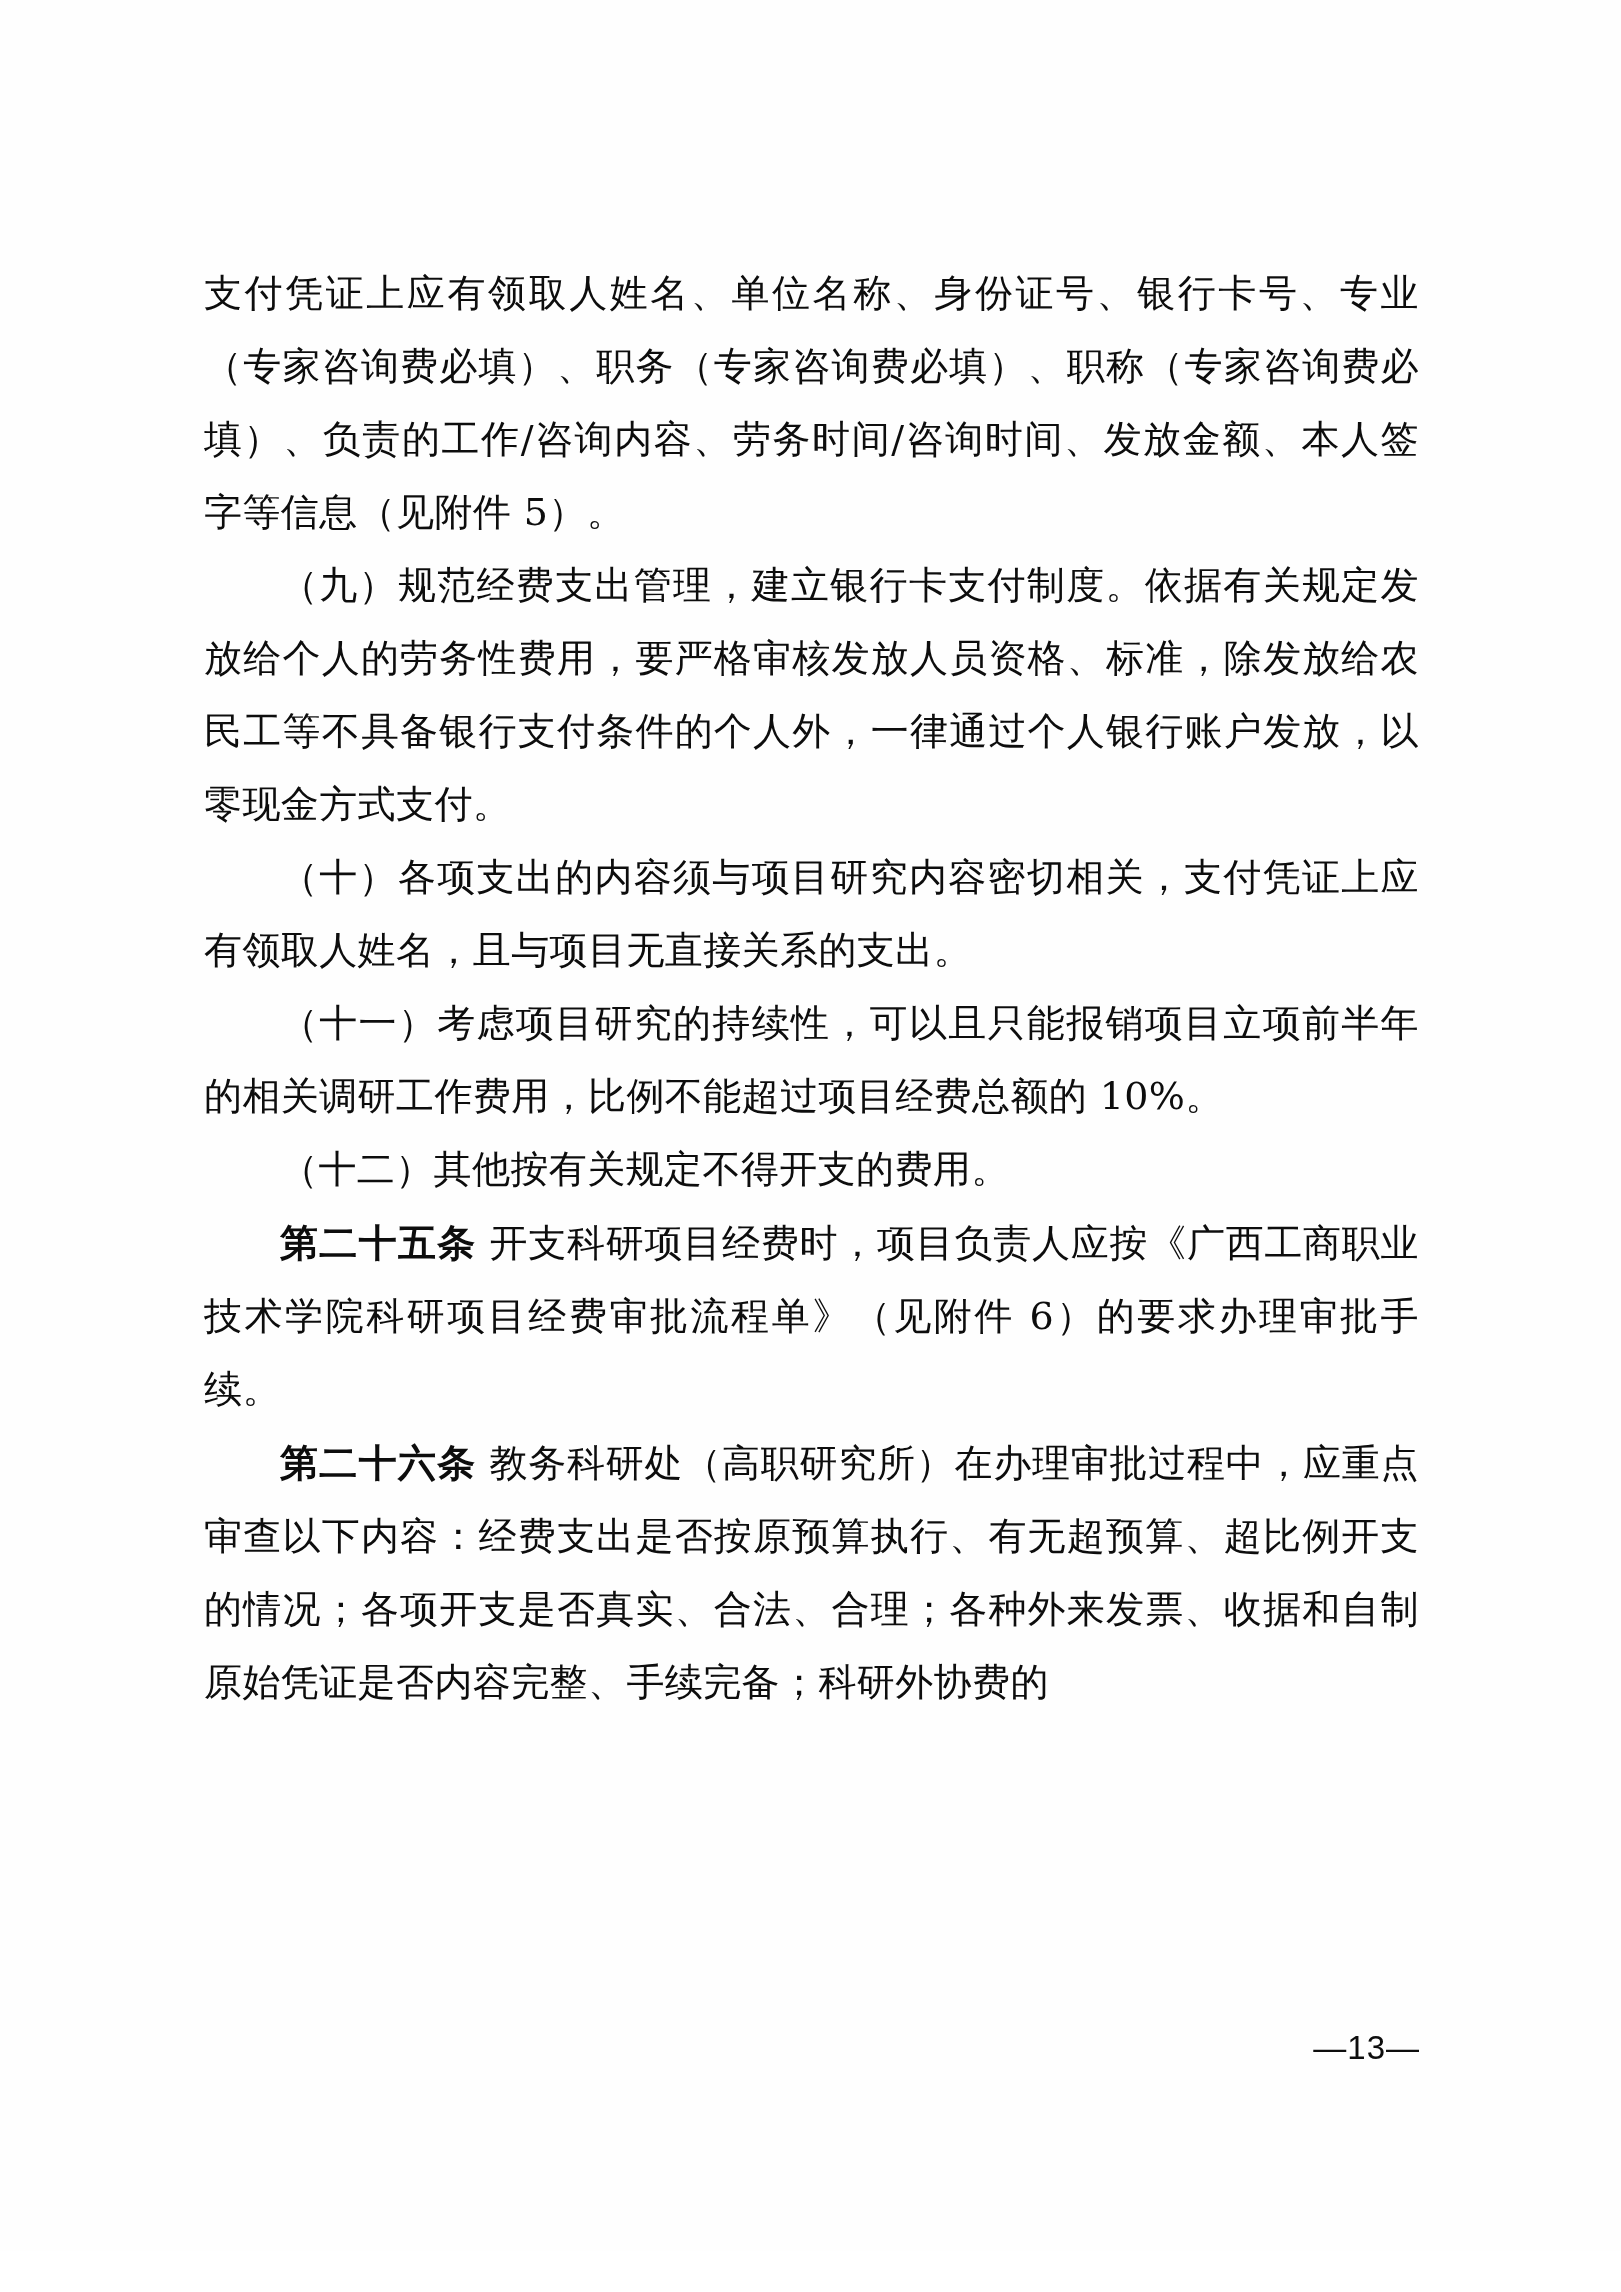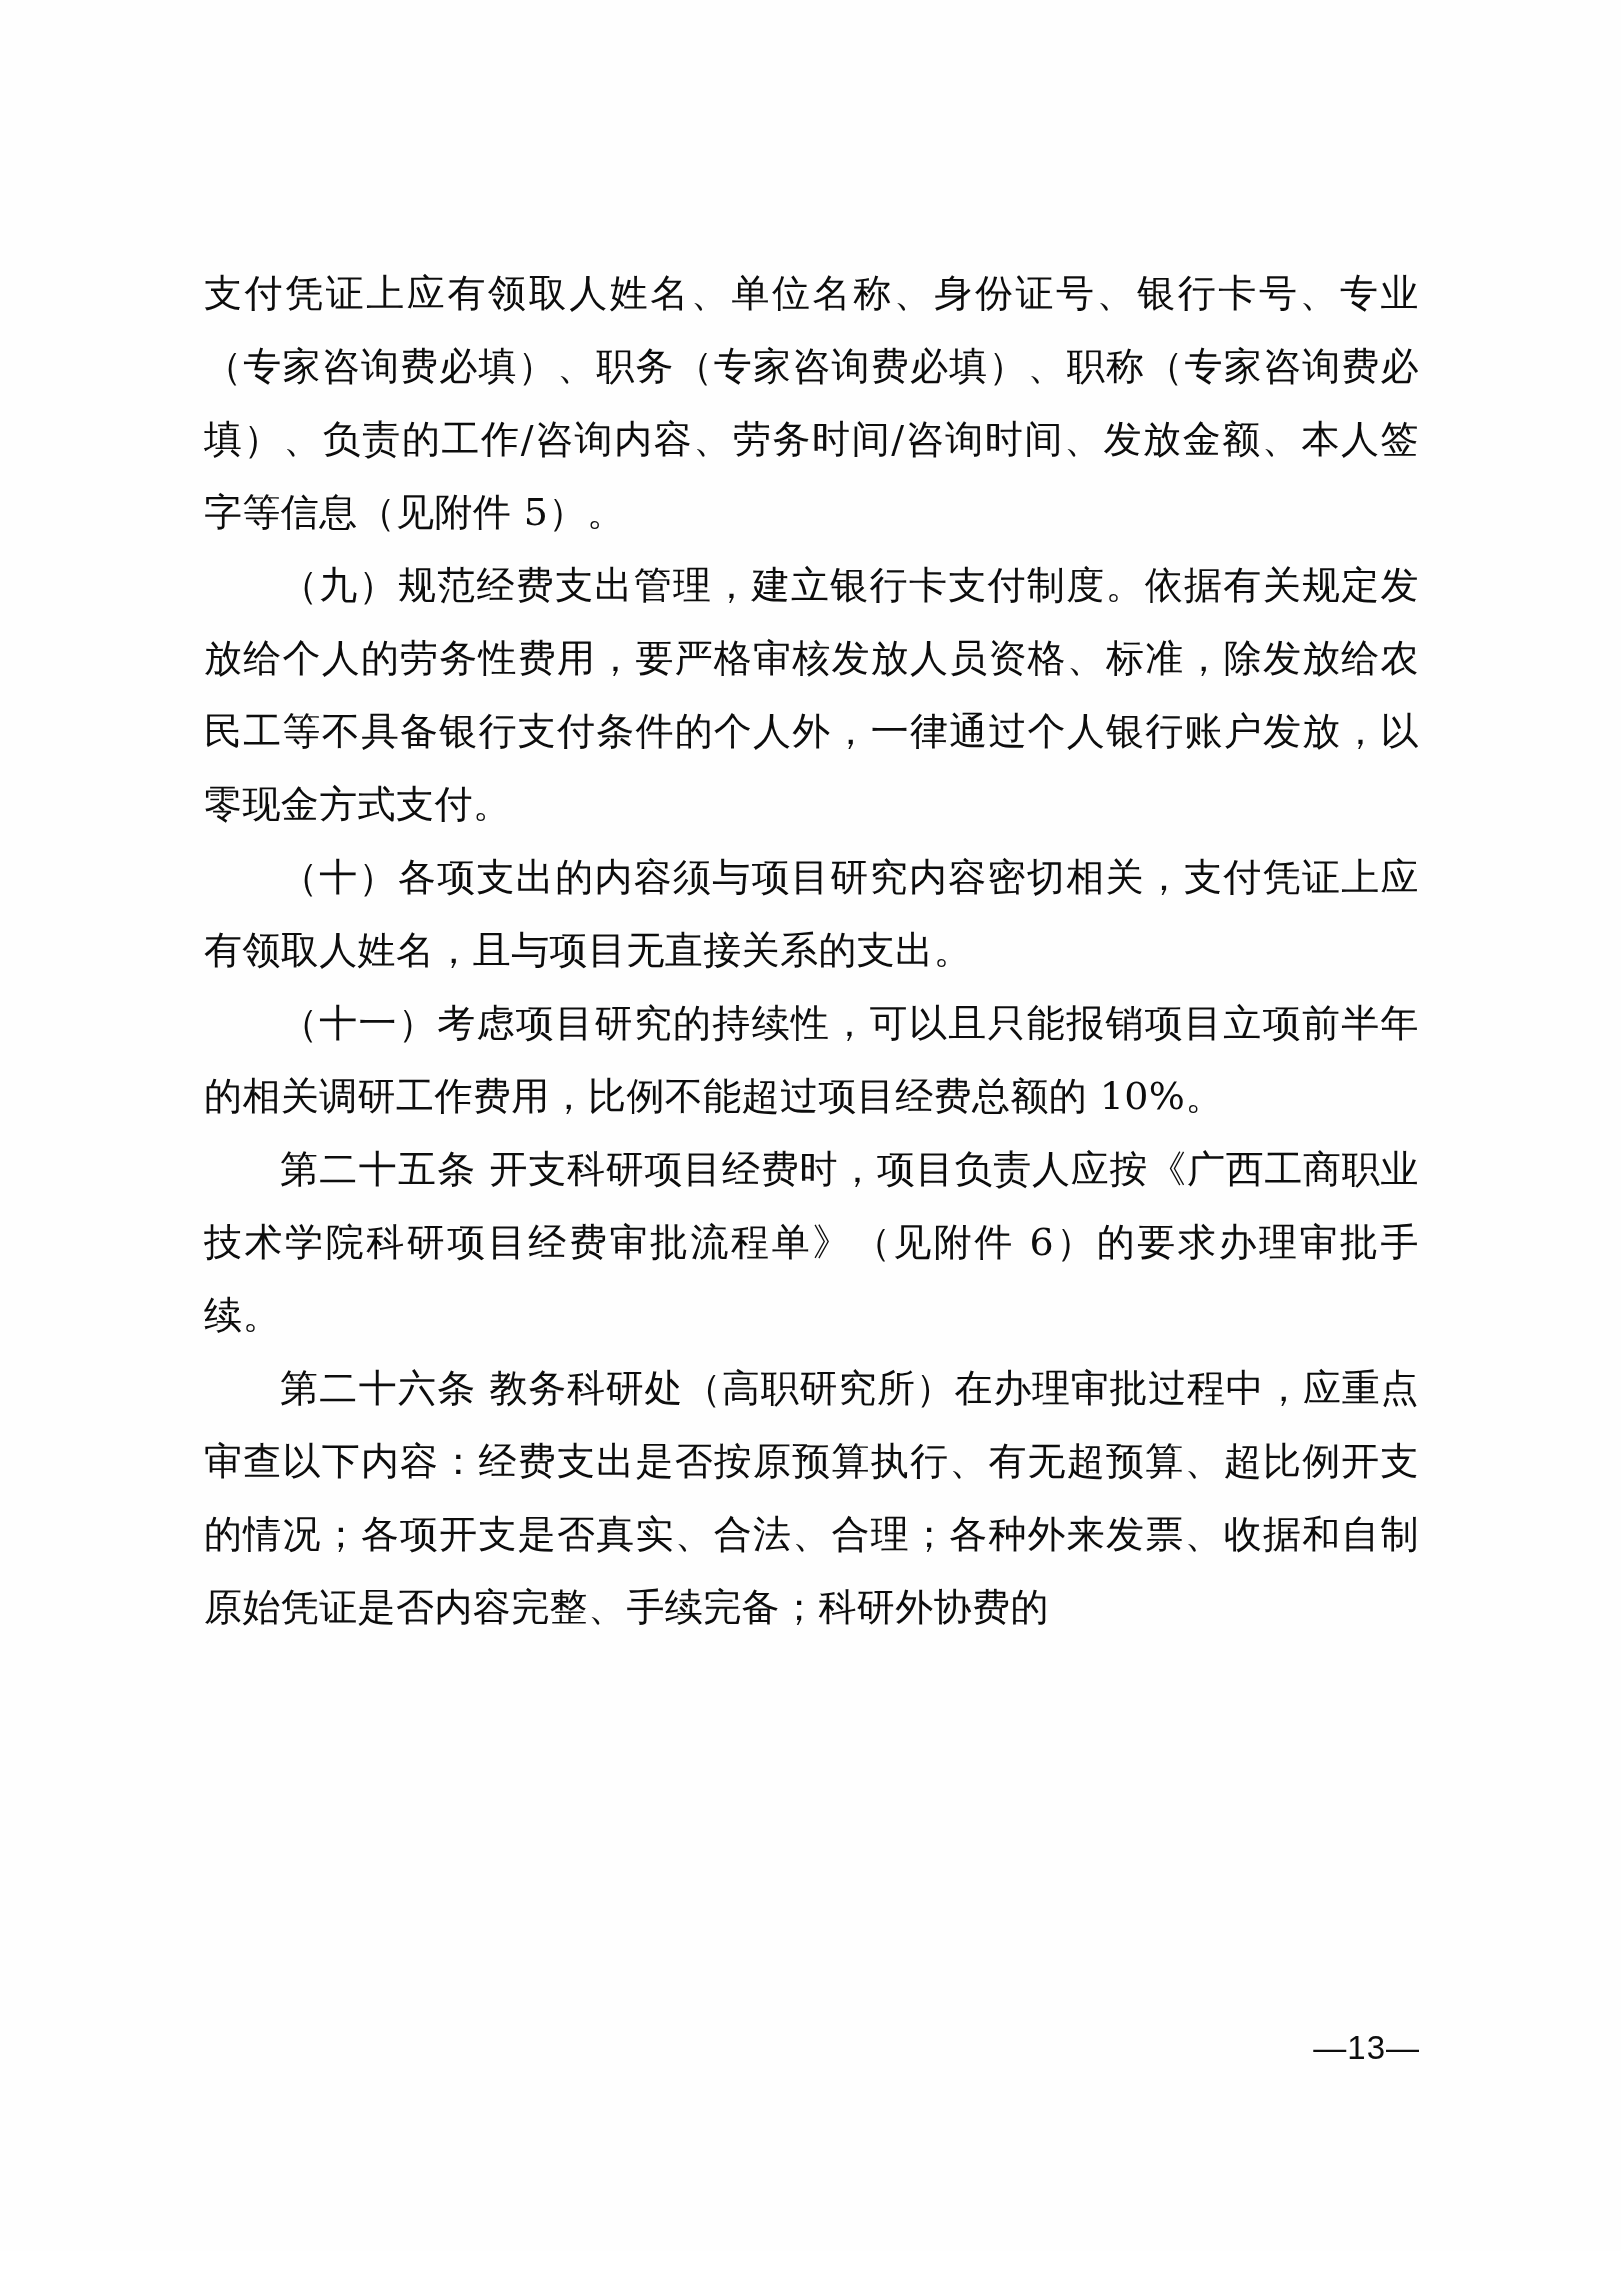--- a/index.html
+++ b/index.html
@@ -48,21 +48,21 @@
     line-height: 73px;
     text-align: center;
     font-weight: bold;
     letter-spacing: 2px;
   }
   .chapter-title .gap {
     display: inline-block;
     width: 33px;
   }
   .article-label {
-    font-weight: normal;
+    font-weight: bold;
     letter-spacing: 1px;
   }
   .page-number {
     position: absolute;
     right: 201px;
     bottom: 184px;
     font-size: 33px;
     letter-spacing: 1px;
     font-family: Liberation Sans, sans-serif;
     margin-left: 16px;
@@ -75,20 +75,21 @@
   <div class="content">
 
     <p class="body-par">支付凭证上应有领取人姓名、单位名称、身份证号、银行卡号、专业（专家咨询费必填）、职务（专家咨询费必填）、职称（专家咨询费必填）、负责的工作/咨询内容、劳务时间/咨询时间、发放金额、本人签字等信息（见附件 5）。</p>
 
     <p class="body-par indent">（九）规范经费支出管理，建立银行卡支付制度。依据有关规定发放给个人的劳务性费用，要严格审核发放人员资格、标准，除发放给农民工等不具备银行支付条件的个人外，一律通过个人银行账户发放，以零现金方式支付。</p>
 
     <p class="body-par indent">（十）各项支出的内容须与项目研究内容密切相关，支付凭证上应有领取人姓名，且与项目无直接关系的支出。</p>
 
     <p class="body-par indent">（十一）考虑项目研究的持续性，可以且只能报销项目立项前半年的相关调研工作费用，比例不能超过项目经费总额的 10%。</p>
 
+    <p class="body-par indent">（十二）其他按有关规定不得开支的费用。</p>
 
 
     <p class="body-par indent">
       <span class="article-label">第二十五条</span>
       <span>开支科研项目经费时，项目负责人应按《广西工商职业技术学院科研项目经费审批流程单》（见附件 6）的要求办理审批手续。</span>
     </p>
 
     <p class="body-par indent">
       <span class="article-label">第二十六条</span>
       <span>教务科研处（高职研究所）在办理审批过程中，应重点审查以下内容：经费支出是否按原预算执行、有无超预算、超比例开支的情况；各项开支是否真实、合法、合理；各种外来发票、收据和自制原始凭证是否内容完整、手续完备；科研外协费的</span>

